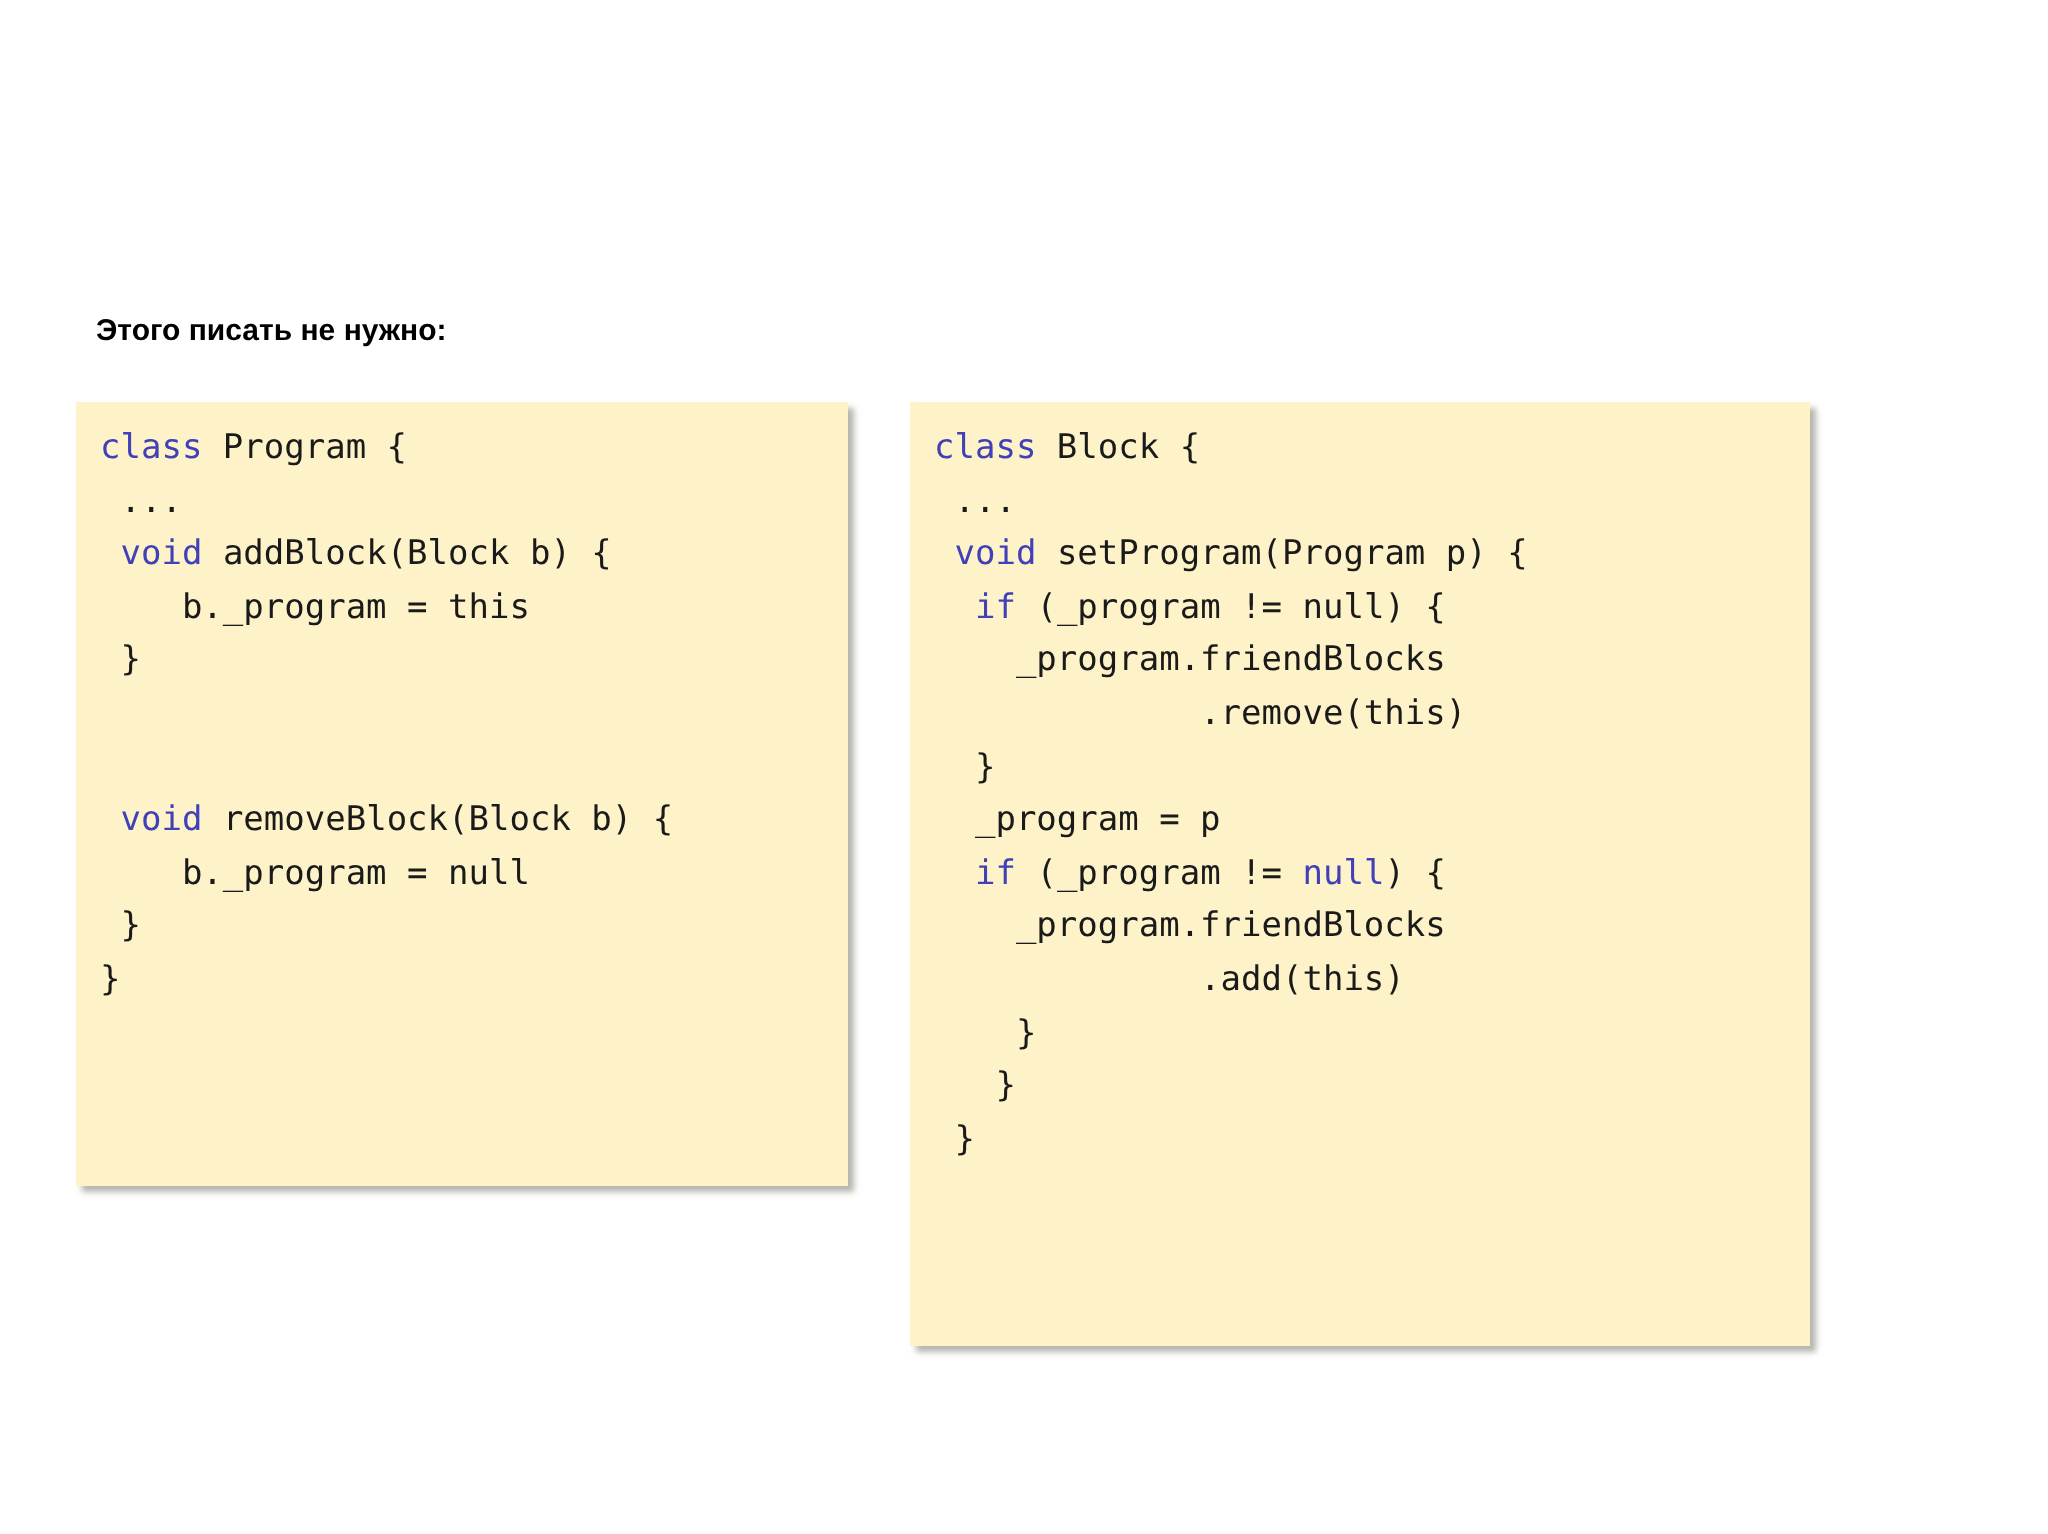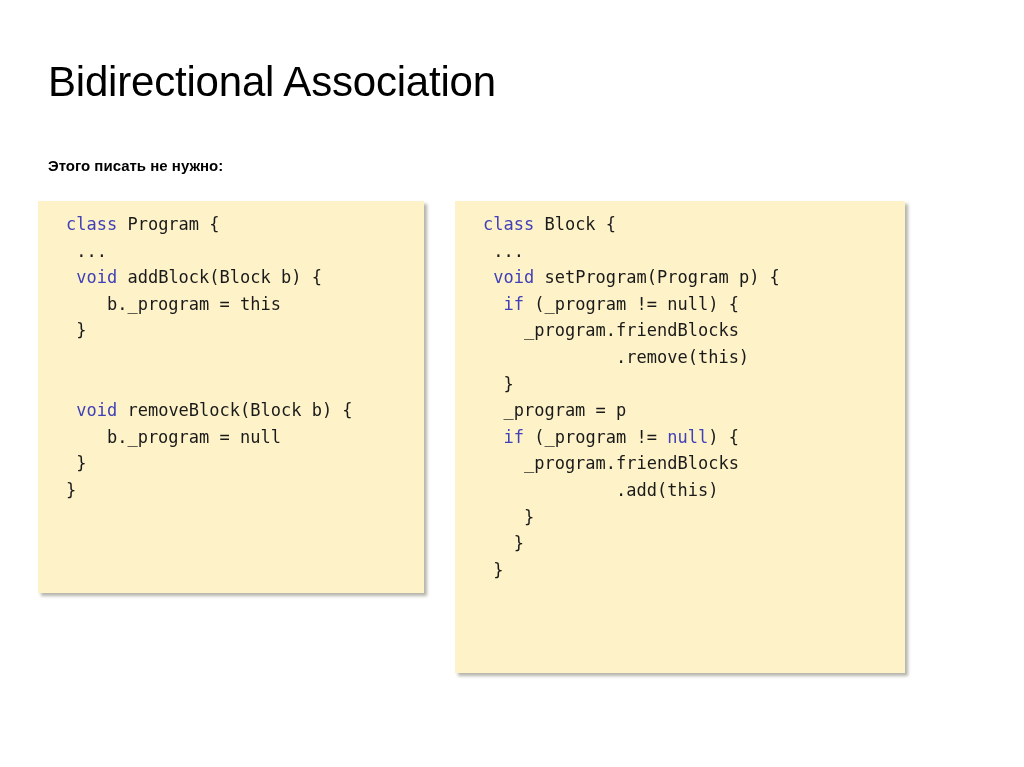--- a/index.html
+++ b/index.html
@@ -42,21 +42,21 @@
     font-weight: bold;
     color: #000000;
     white-space: nowrap;
   }
 
   .code-box {
     position: absolute;
     background: #fdf2c8;
     box-shadow: 3px 3px 3px rgba(120, 118, 104, 0.55);
     box-sizing: border-box;
-    padding: 10px 12px 10px 28px;
+    padding: 10px 12px 10px 12px;
     overflow: hidden;
   }
 
   .code-box.left {
     left: 38px;
     top: 201px;
     width: 386px;
     height: 392px;
   }
 
@@ -88,21 +88,20 @@
   .blank {
     display: block;
     height: 26.6px;
   }
 </style>
 </head>
 <body>
 
 <div class="slide">
 
-  <div class="slide-title">Bidirectional Association</div>
 
   <div class="subtitle">Этого писать не нужно:</div>
 
   <div class="code-box left">
     <pre class="code"><span class="line"><span class="kw">class</span><span> Program {</span></span>
 <span class="line"><span> ...</span></span>
 <span class="line"><span> </span><span class="kw">void</span><span> addBlock(Block b) {</span></span>
 <span class="line"><span>    b._program = this</span></span>
 <span class="line"><span> }</span></span>
 <span class="line blank">&nbsp;</span>

